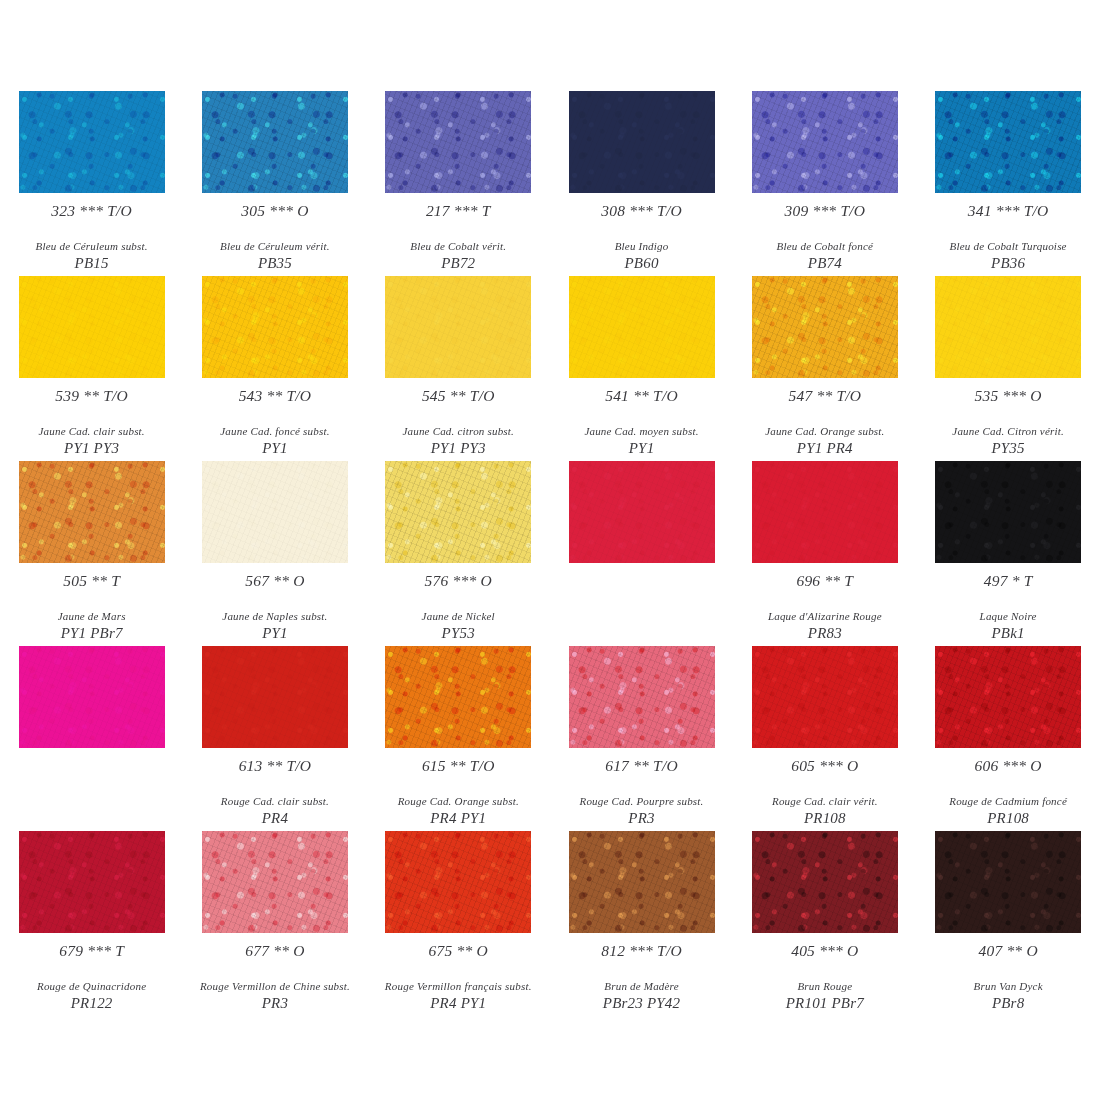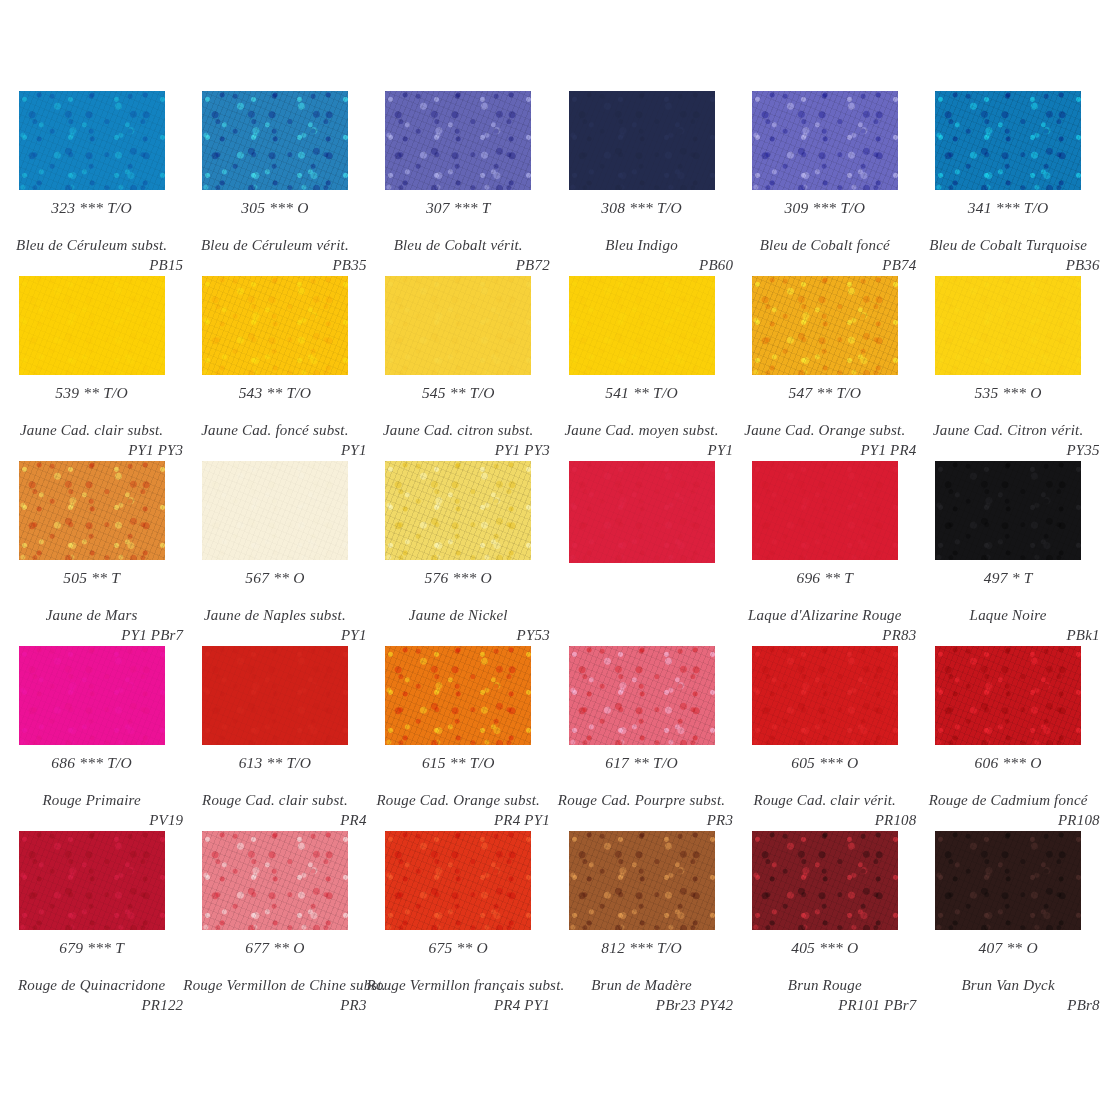--- a/index.html
+++ b/index.html
@@ -88,22 +88,22 @@
   }
   .line-code,
   .line-name,
   .line-index {
     font-style: italic;
     font-size: 15px;
     white-space: nowrap;
     letter-spacing: .2px;
   }
   .line-code { font-size: 15.5px; }
-  .line-name { font-size: 15px; margin-top: 18px; }
-  .line-index { font-size: 15px; text-align: right; }
+  .line-name { font-size: 11px; margin-top: 18px; }
+  .line-index { font-size: 15px; }
 </style>
 </head>
 <body>
 
 <div id="chart">
     <div class="row">
       <div class="cell">
         <div class="swatch medium" style="background-color: rgb(18, 130, 192);">
           <div class="grain"></div>
           <div class="grain2"></div>
@@ -124,21 +124,21 @@
           <div class="line-name">Bleu de Céruleum vérit.</div>
           <div class="line-index">PB35</div>
         </div>
       </div>
       <div class="cell">
         <div class="swatch coarse" style="background-color: rgb(100, 101, 180);">
           <div class="grain"></div>
           <div class="grain2"></div>
         </div>
         <div class="labels">
-          <div class="line-code">307  ***  T</div>
+          <div class="line-code">217  ***  T</div>
           <div class="line-name">Bleu de Cobalt vérit.</div>
           <div class="line-index">PB72</div>
         </div>
       </div>
       <div class="cell">
         <div class="swatch smooth" style="background-color: rgb(35, 43, 78);">
           <div class="grain"></div>
           <div class="grain2"></div>
         </div>
         <div class="labels">
@@ -300,25 +300,20 @@
           <div class="line-index">PBk1</div>
         </div>
       </div>
     </div>
     <div class="row">
       <div class="cell">
         <div class="swatch smooth" style="background-color: rgb(236, 17, 150);">
           <div class="grain"></div>
           <div class="grain2"></div>
         </div>
-        <div class="labels">
-          <div class="line-code">686  ***  T/O</div>
-          <div class="line-name">Rouge Primaire</div>
-          <div class="line-index">PV19</div>
-        </div>
       </div>
       <div class="cell">
         <div class="swatch smooth" style="background-color: rgb(207, 32, 24);">
           <div class="grain"></div>
           <div class="grain2"></div>
         </div>
         <div class="labels">
           <div class="line-code">613  **  T/O</div>
           <div class="line-name">Rouge Cad. clair subst.</div>
           <div class="line-index">PR4</div>

